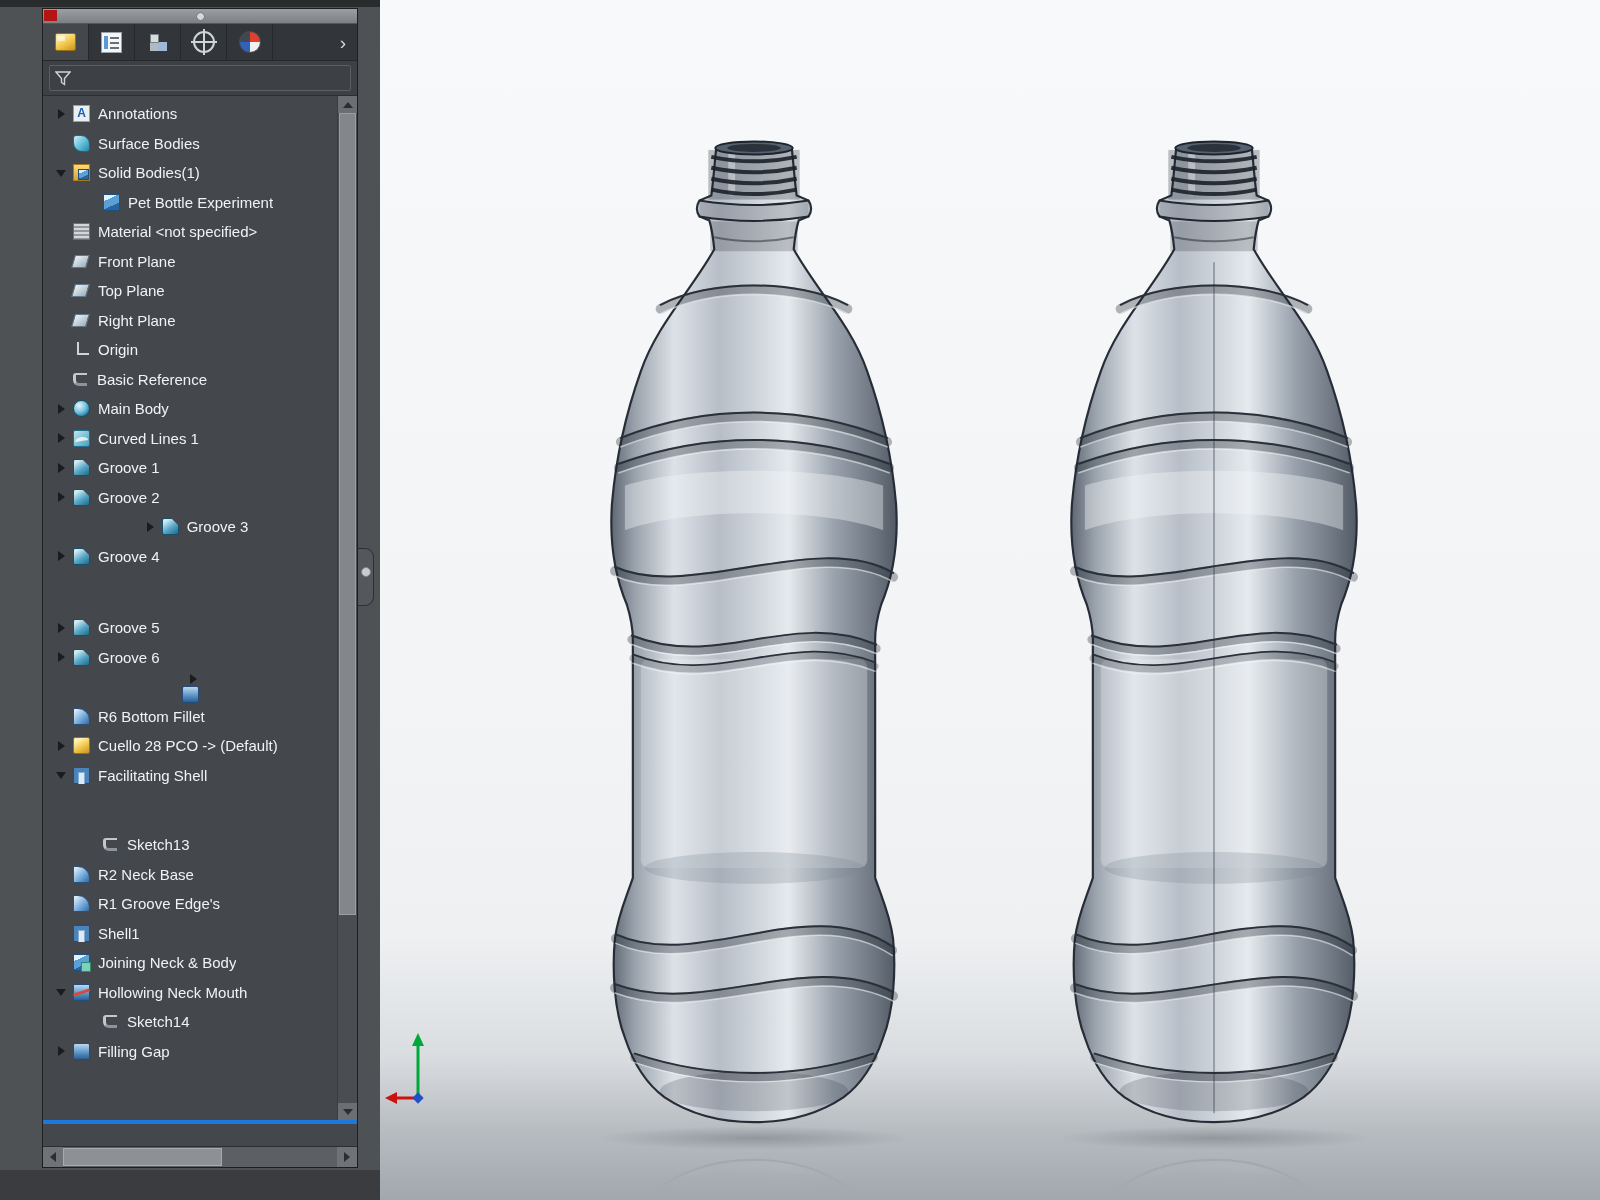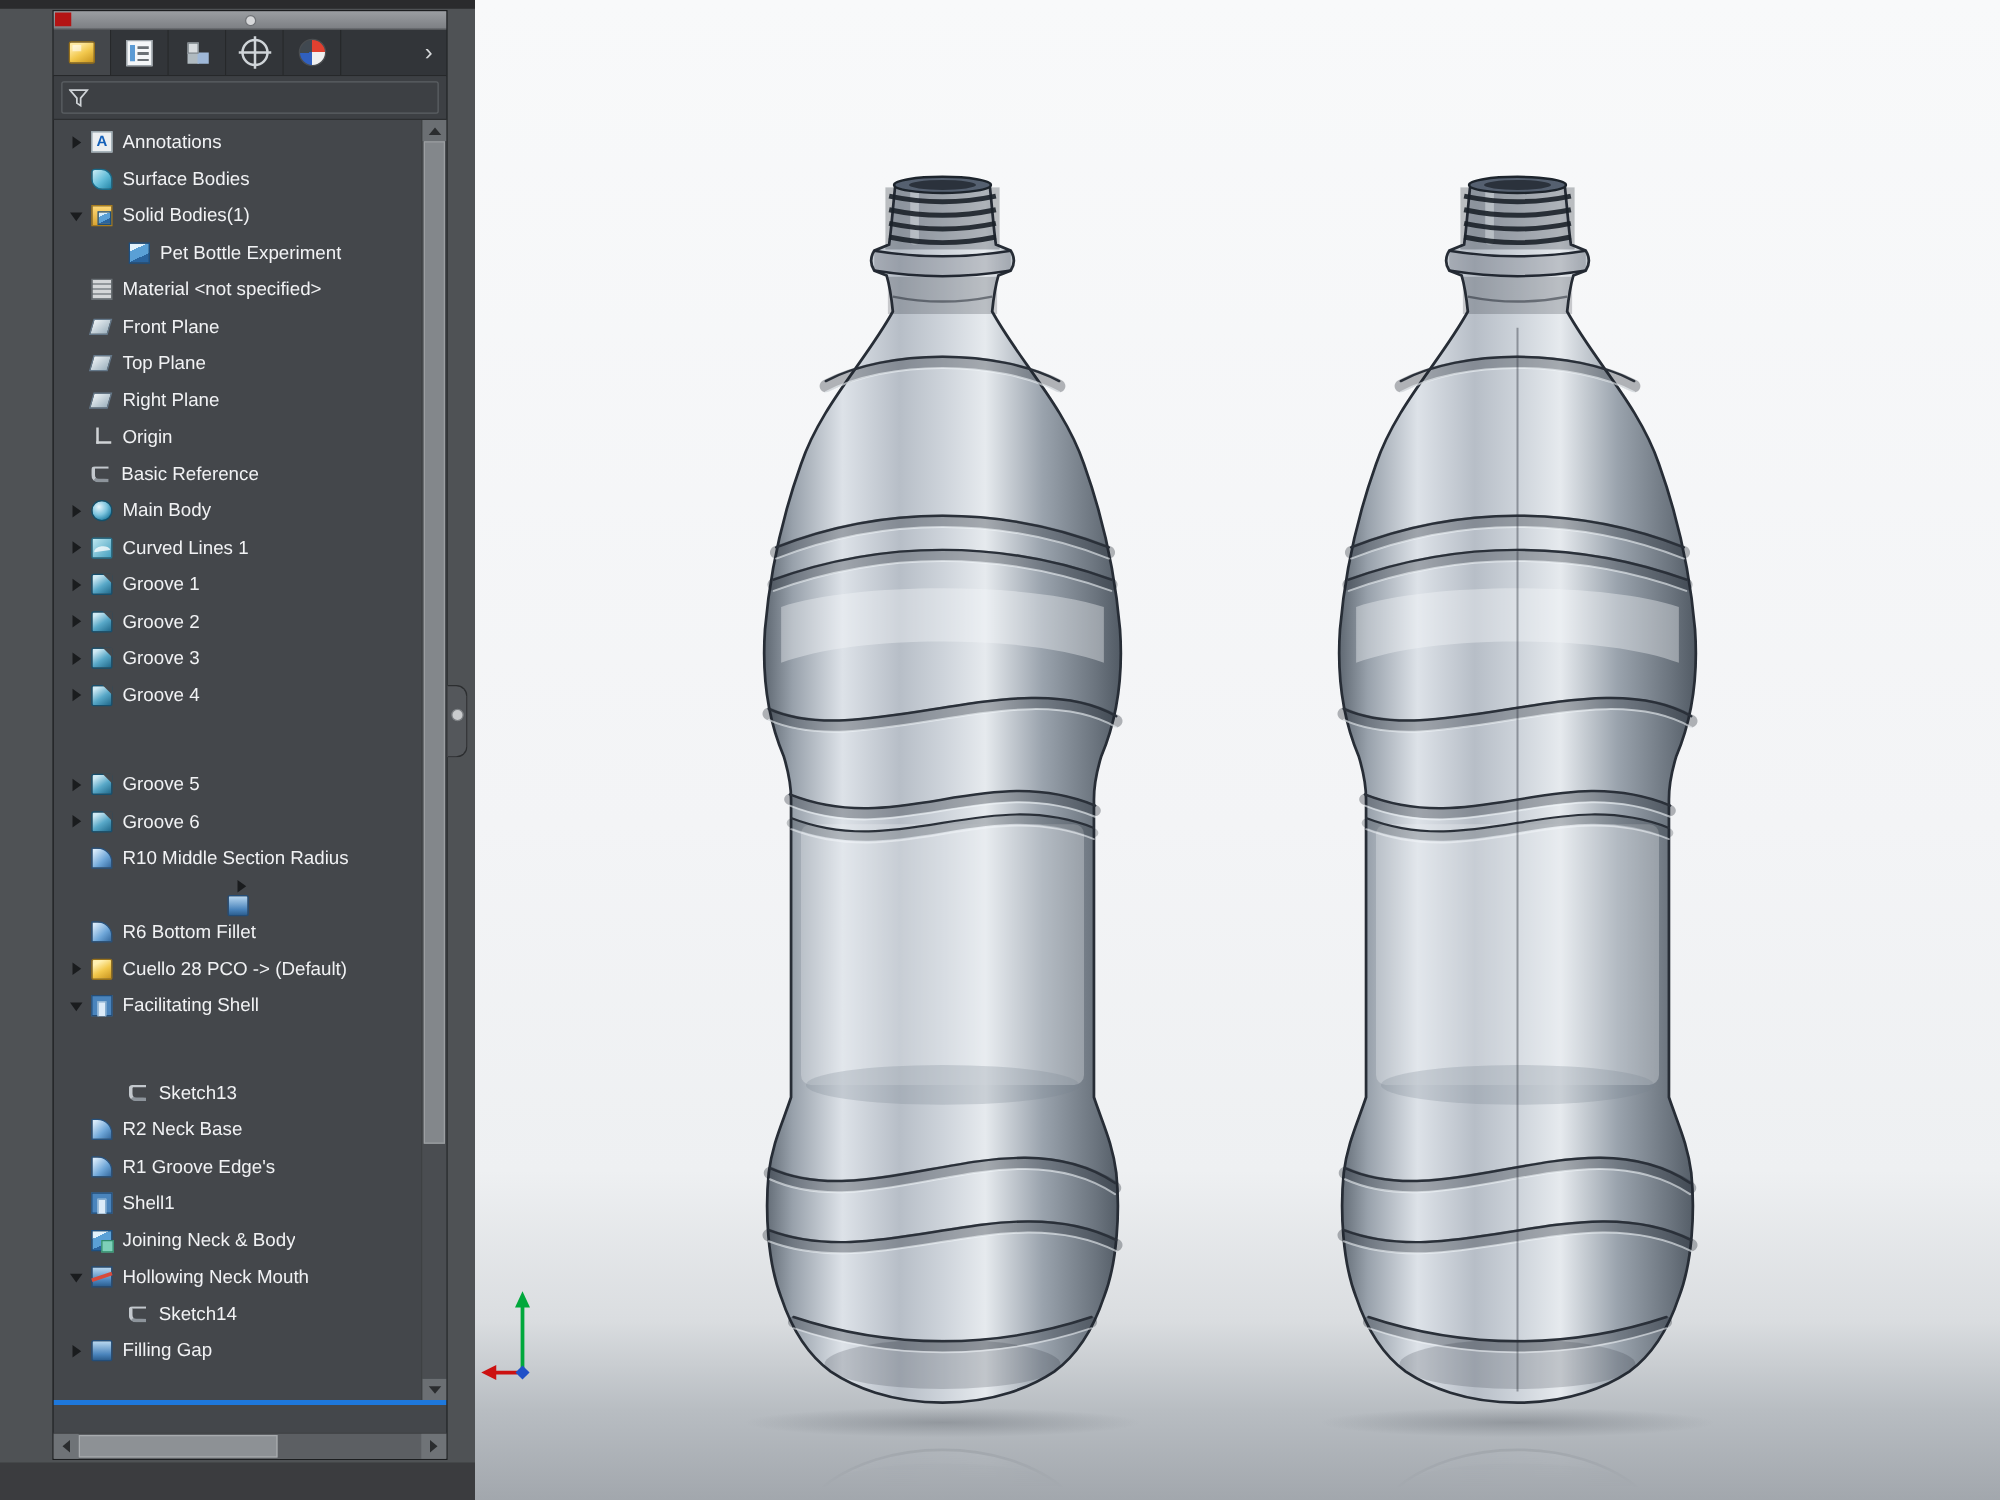--- a/index.html
+++ b/index.html
@@ -334,44 +334,39 @@
           <div class="trow" style="padding-left: 8px;">
             <span class="arrow collapsed"></span>
             <span class="ic ic-groove"></span>
             <span class="tlabel">Groove 1</span>
           </div>
           <div class="trow" style="padding-left: 8px;">
             <span class="arrow collapsed"></span>
             <span class="ic ic-groove"></span>
             <span class="tlabel">Groove 2</span>
           </div>
-          <div class="trow" style="padding-left: 8px;">
+          <div class="trow" style="padding-left: 8px; justify-content: center;">
             <span class="arrow collapsed"></span>
             <span class="ic ic-groove"></span>
             <span class="tlabel">Groove 3</span>
           </div>
           <div class="trow" style="padding-left: 8px;">
             <span class="arrow collapsed"></span>
             <span class="ic ic-groove"></span>
             <span class="tlabel">Groove 4</span>
           </div>
           <div class="trow" style="padding-left: 8px; margin-top: 42px;">
             <span class="arrow collapsed"></span>
             <span class="ic ic-groove"></span>
             <span class="tlabel">Groove 5</span>
           </div>
           <div class="trow" style="padding-left: 8px;">
             <span class="arrow collapsed"></span>
             <span class="ic ic-groove"></span>
             <span class="tlabel">Groove 6</span>
-          </div>
-          <div class="trow" style="padding-left: 8px;">
-            <span class="arrow none"></span>
-            <span class="ic ic-fillet"></span>
-            <span class="tlabel">R10 Middle Section Radius</span>
           </div>
           <div class="trow" style="padding-left: 8px; flex-direction: column;">
             <span class="arrow collapsed"></span>
             <span class="ic ic-boss"></span>
             <span class="tlabel">Bottom</span>
           </div>
           <div class="trow" style="padding-left: 8px;">
             <span class="arrow none"></span>
             <span class="ic ic-fillet"></span>
             <span class="tlabel">R6 Bottom Fillet</span>

